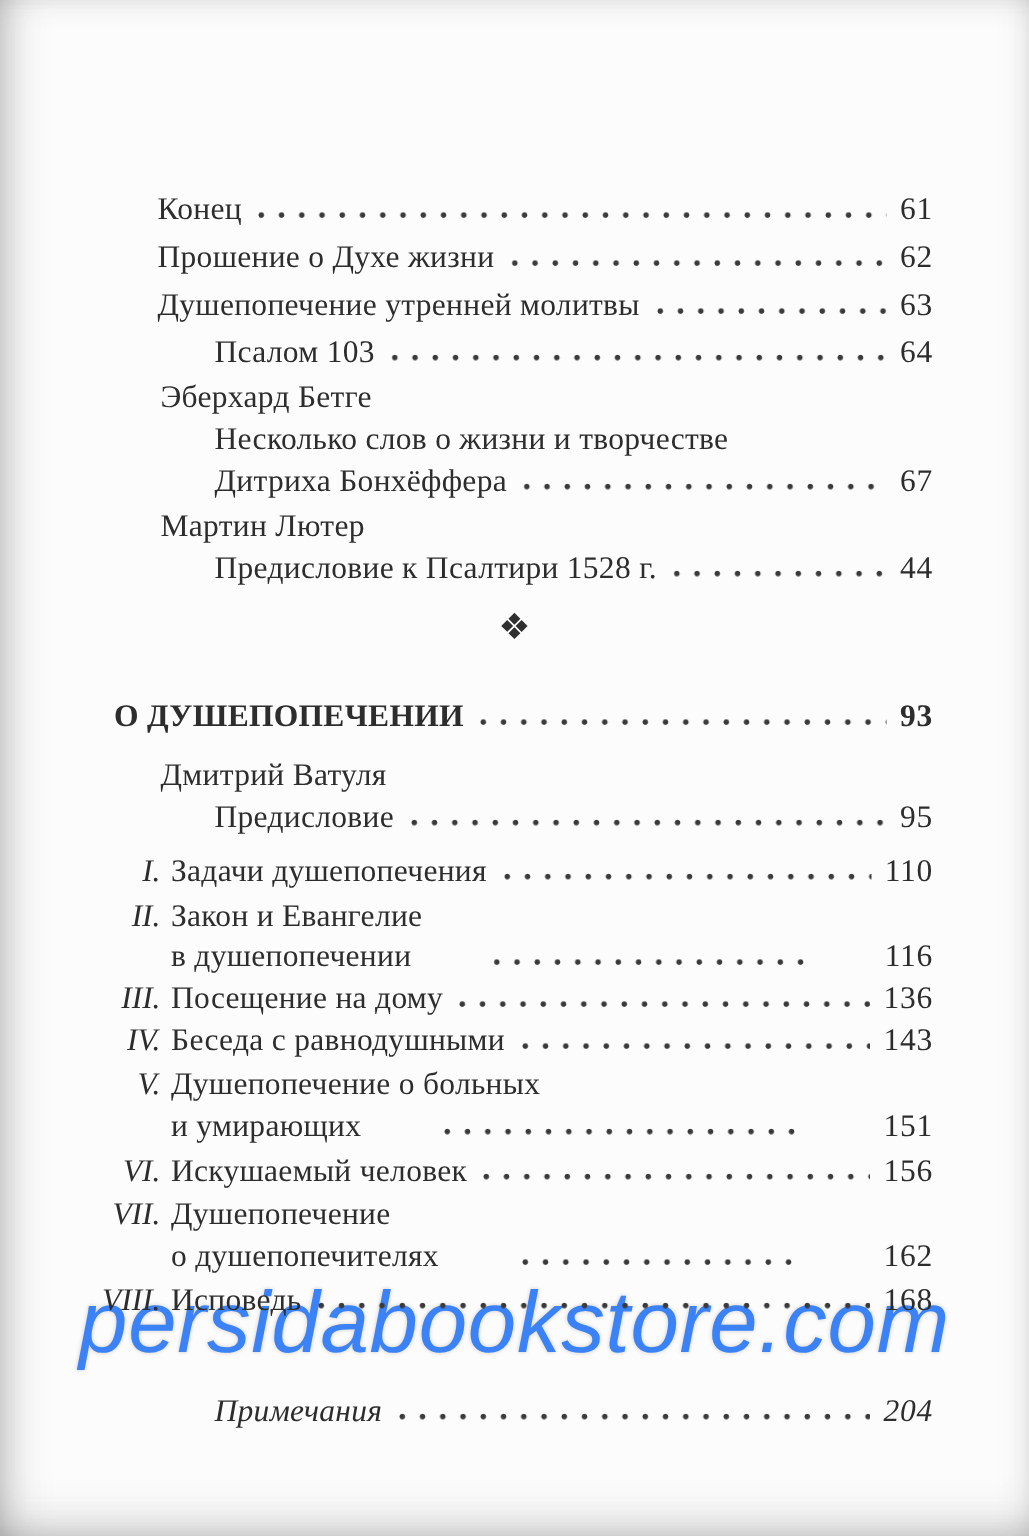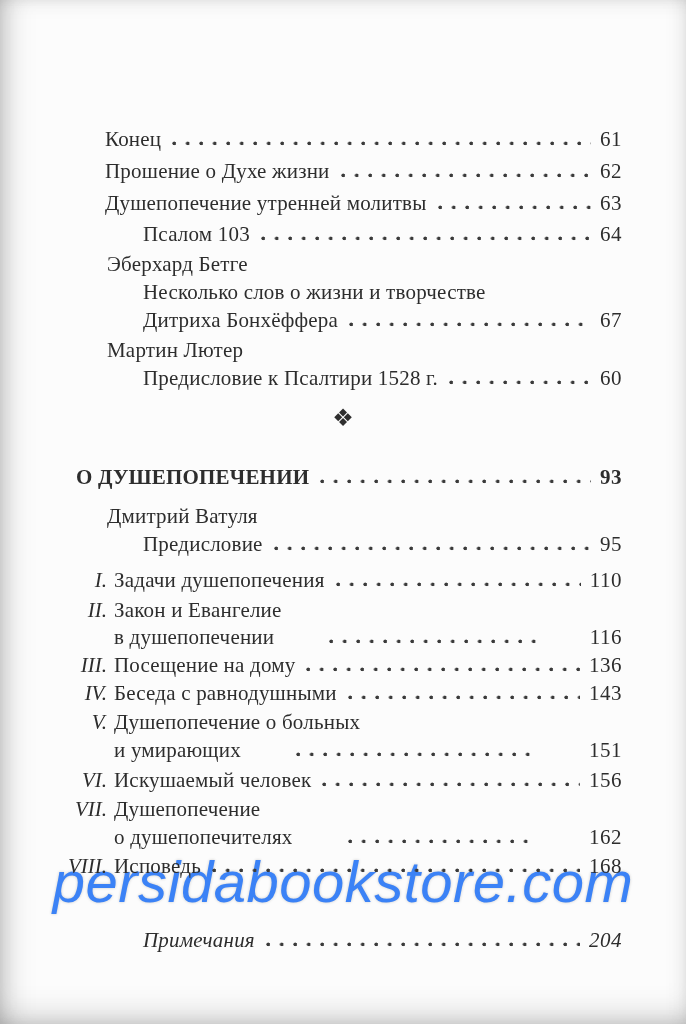--- a/index.html
+++ b/index.html
@@ -128,21 +128,21 @@
     <span class="pageno">67</span>
   </div>
 
   <div class="row lv-author" style="top:336px">
     <span class="label">Мартин Лютер</span>
   </div>
 
   <div class="row lv-sub" style="top:364px">
     <span class="label">Предисловие к Псалтири 1528 г.</span>
     <span class="leader"></span>
-    <span class="pageno">60</span>
+    <span class="pageno">44</span>
   </div>
 
   <div class="ornament">❖</div>
 
   <div class="row lv-head" style="top:463px">
     <span class="label">О ДУШЕПОПЕЧЕНИИ</span>
     <span class="leader"></span>
     <span class="pageno">93</span>
   </div>
 

